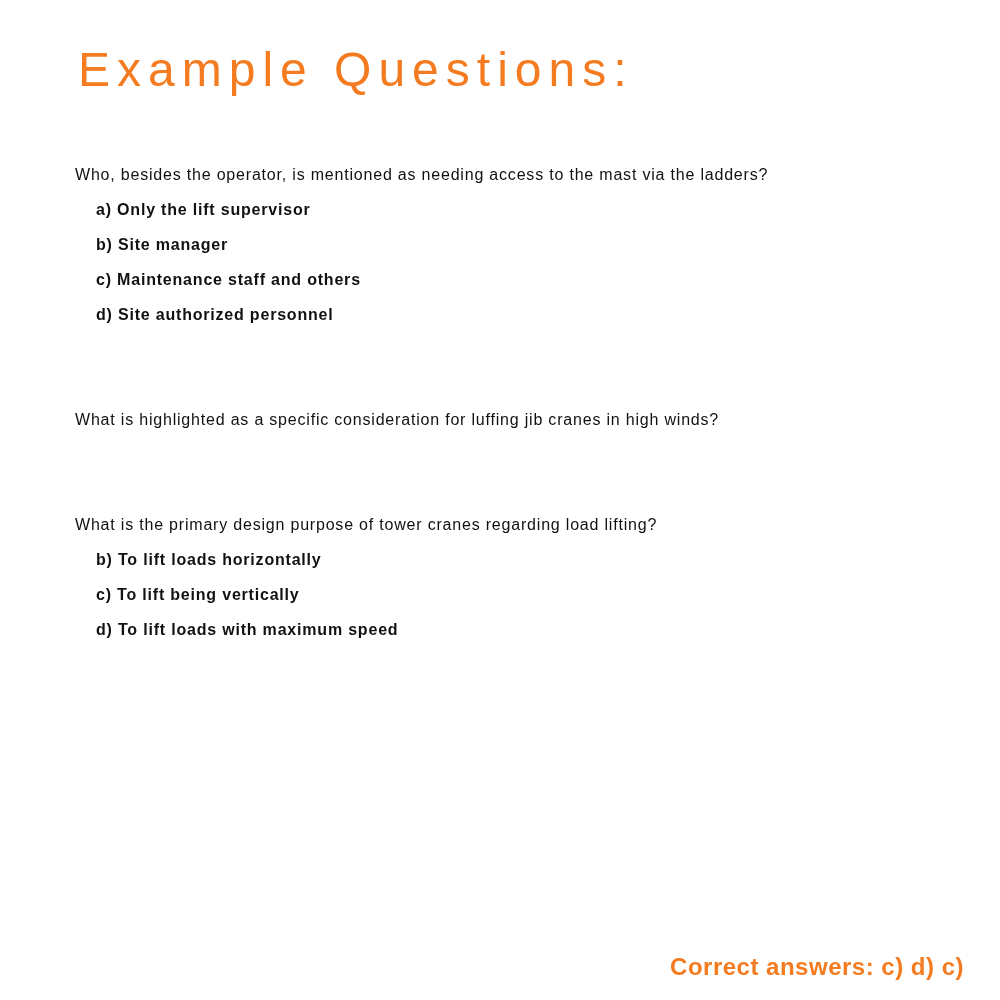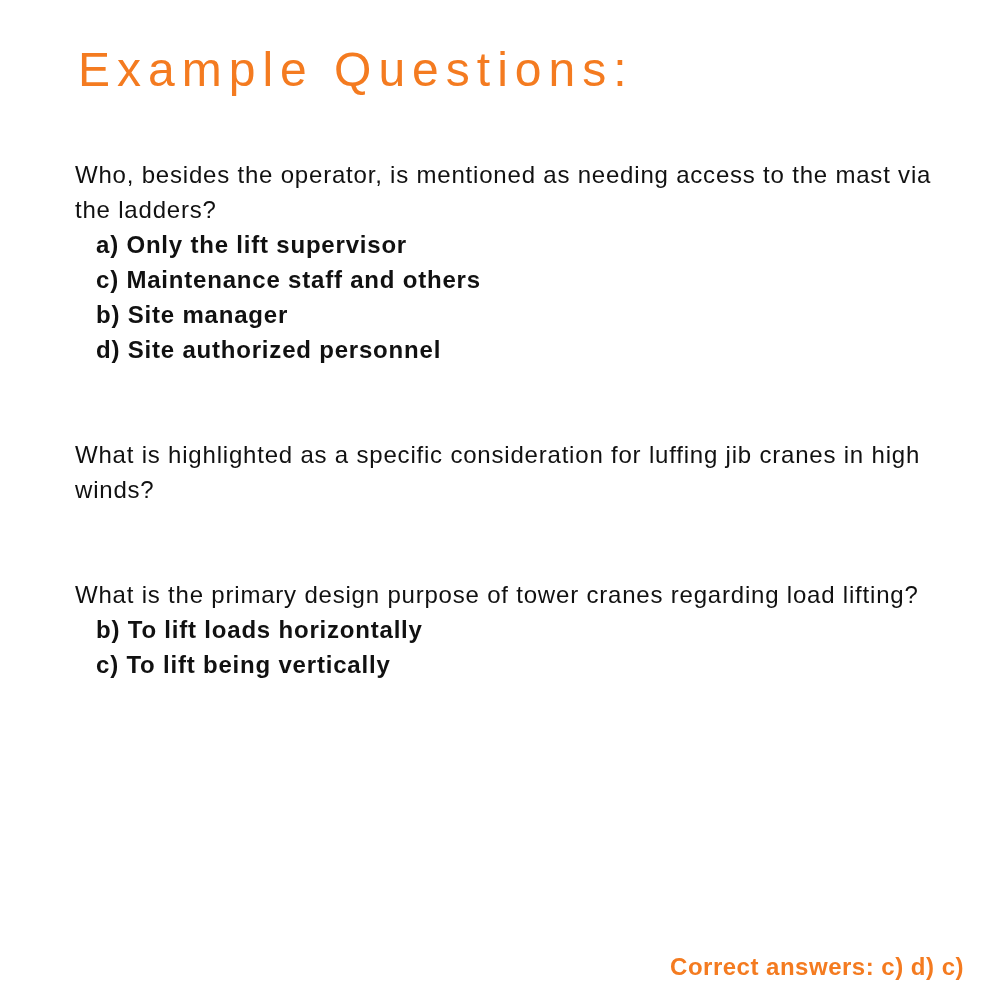--- a/index.html
+++ b/index.html
@@ -26,21 +26,21 @@
     letter-spacing: 7px;
     line-height: 1.1;
     color: var(--accent, #F47B20);
     white-space: nowrap;
   }
   .questions {
     position: absolute;
     left: 75px;
     top: 157px;
     width: 890px;
-    font-size: 24px;
+    font-size: 16px;
     letter-spacing: 0.8px;
     line-height: 35px;
   }
   .question-block {
     margin: 0 0 70px 0;
   }
   .question-text {
     margin: 0;
   }
   .options {
@@ -70,35 +70,36 @@
 <div class="page" style="--accent: #F47B20; --text: #111111; --bg: #FFFFFF;">
 
   <h1 class="title">Example Questions:</h1>
 
   <div class="questions">
 
     <section class="question-block">
       <p class="question-text">Who, besides the operator, is mentioned as needing access to the mast via the ladders?</p>
       <div class="options">
         <p class="option">a) Only the lift supervisor</p>
+        <p class="option">b) Site manager</p>
         <p class="option">c) Maintenance staff and others</p>
-        <p class="option">b) Site manager</p>
         <p class="option">d) Site authorized personnel</p>
       </div>
     </section>
 
     <section class="question-block">
       <p class="question-text">What is highlighted as a specific consideration for luffing jib cranes in high winds?</p>
     </section>
 
     <section class="question-block">
       <p class="question-text">What is the primary design purpose of tower cranes regarding load lifting?</p>
       <div class="options">
         <p class="option">b) To lift loads horizontally</p>
         <p class="option">c) To lift being vertically</p>
+        <p class="option">d) To lift loads with maximum speed</p>
       </div>
     </section>
 
   </div>
 
   <p class="answers-line">Correct answers: c) d) c)</p>
 
 </div>
 
 </body></html>

